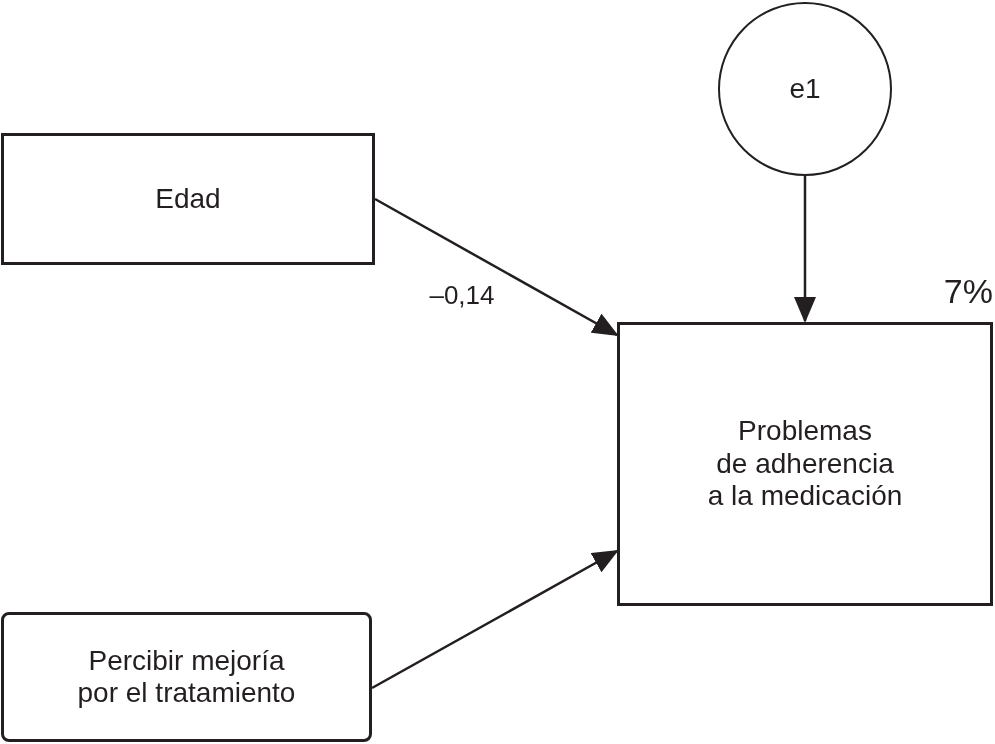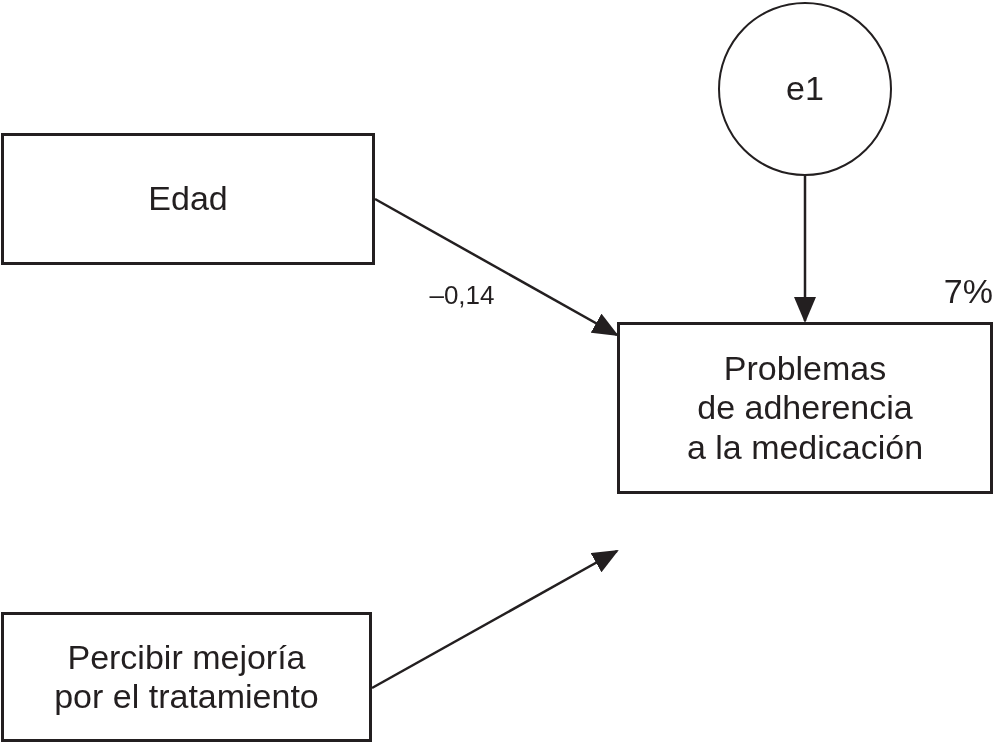--- a/index.html
+++ b/index.html
@@ -18,27 +18,27 @@
   }
   .node {
     position: absolute;
     box-sizing: border-box;
     border: 3px solid #231f20;
     background: #ffffff;
     display: flex;
     align-items: center;
     justify-content: center;
     text-align: center;
-    font-size: 34px;
+    font-size: 28px;
     line-height: 1.16;
     white-space: pre-line;
   }
   .node-edad      { left: 1px;   top: 133px; width: 374px; height: 132px; }
-  .node-percibir  { left: 1px;   top: 612px; width: 371px; height: 130px; }
-  .node-problemas { left: 617px; top: 322px; width: 376px; height: 172px; }
+  .node-percibir  { left: 1px;   top: 612px; width: 371px; height: 130px; border-radius: 8px; }
+  .node-problemas { left: 617px; top: 322px; width: 376px; height: 284px; }
   .node-e1 {
     left: 718px; top: 2px; width: 174px; height: 174px;
     border-width: 2.5px;
     border-radius: 50%;
   }
   .arrow-layer {
     position: absolute;
     left: 0; top: 0;
     width: 995px;
     height: 744px;

